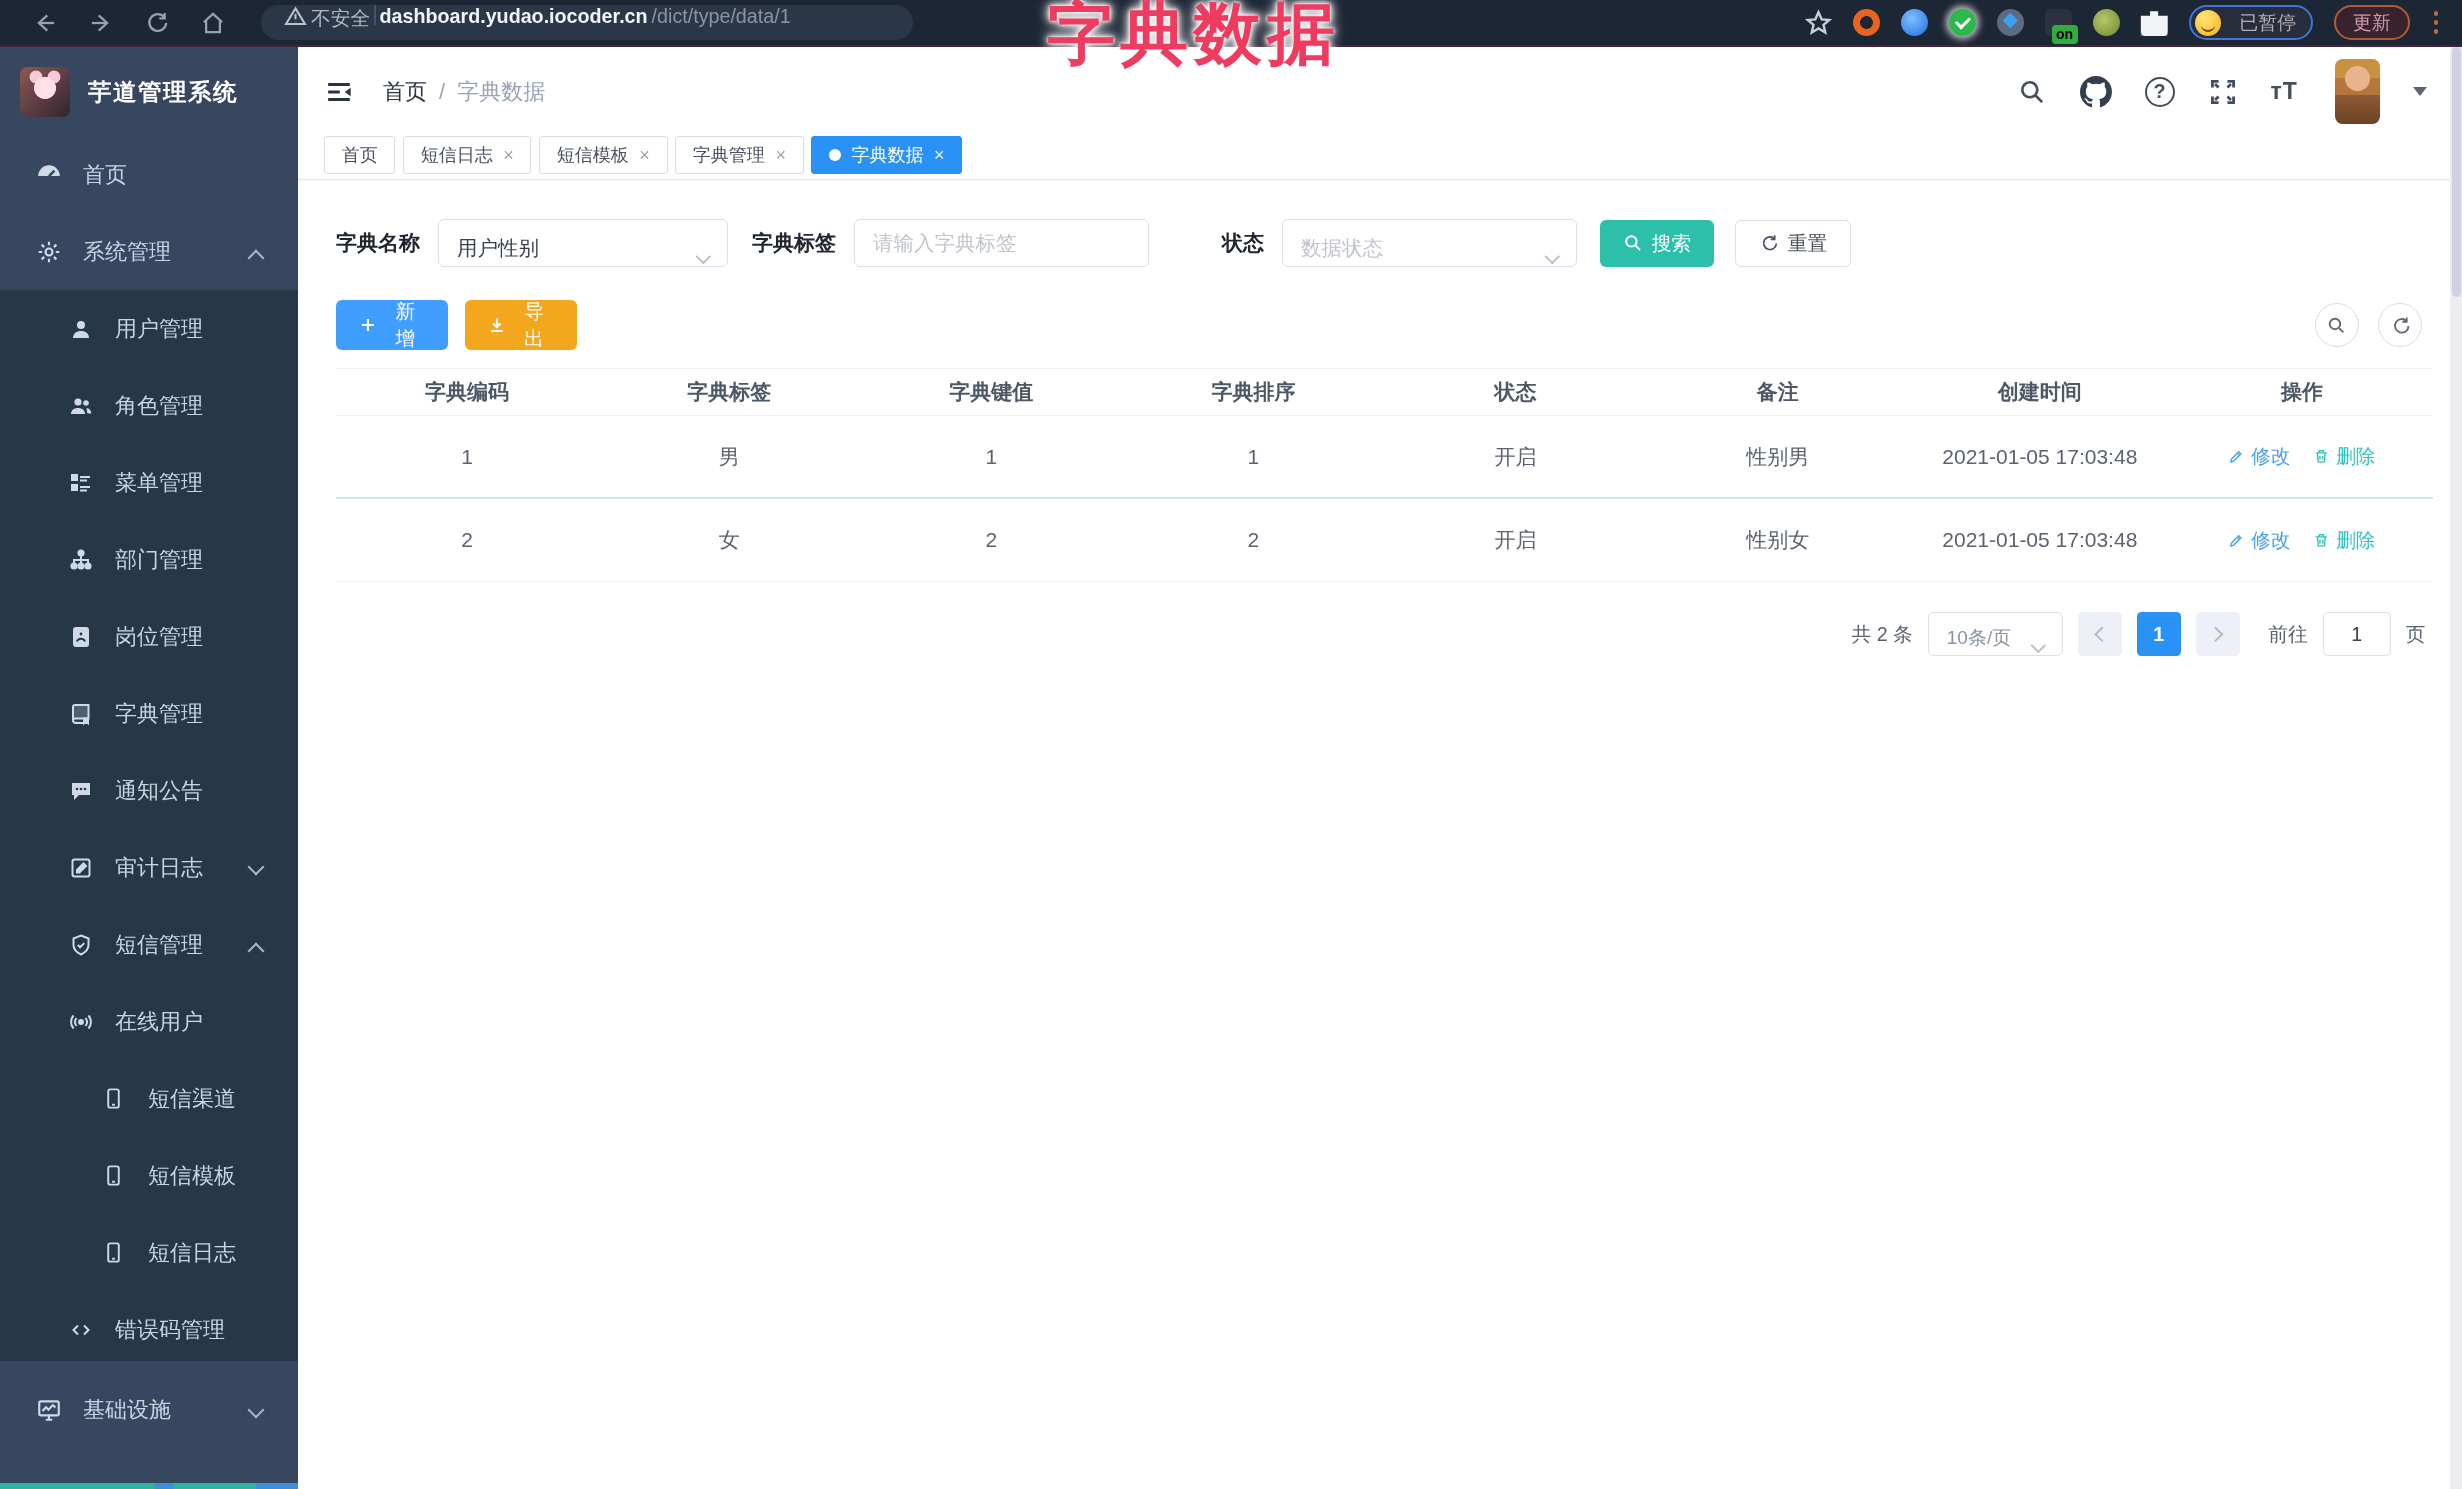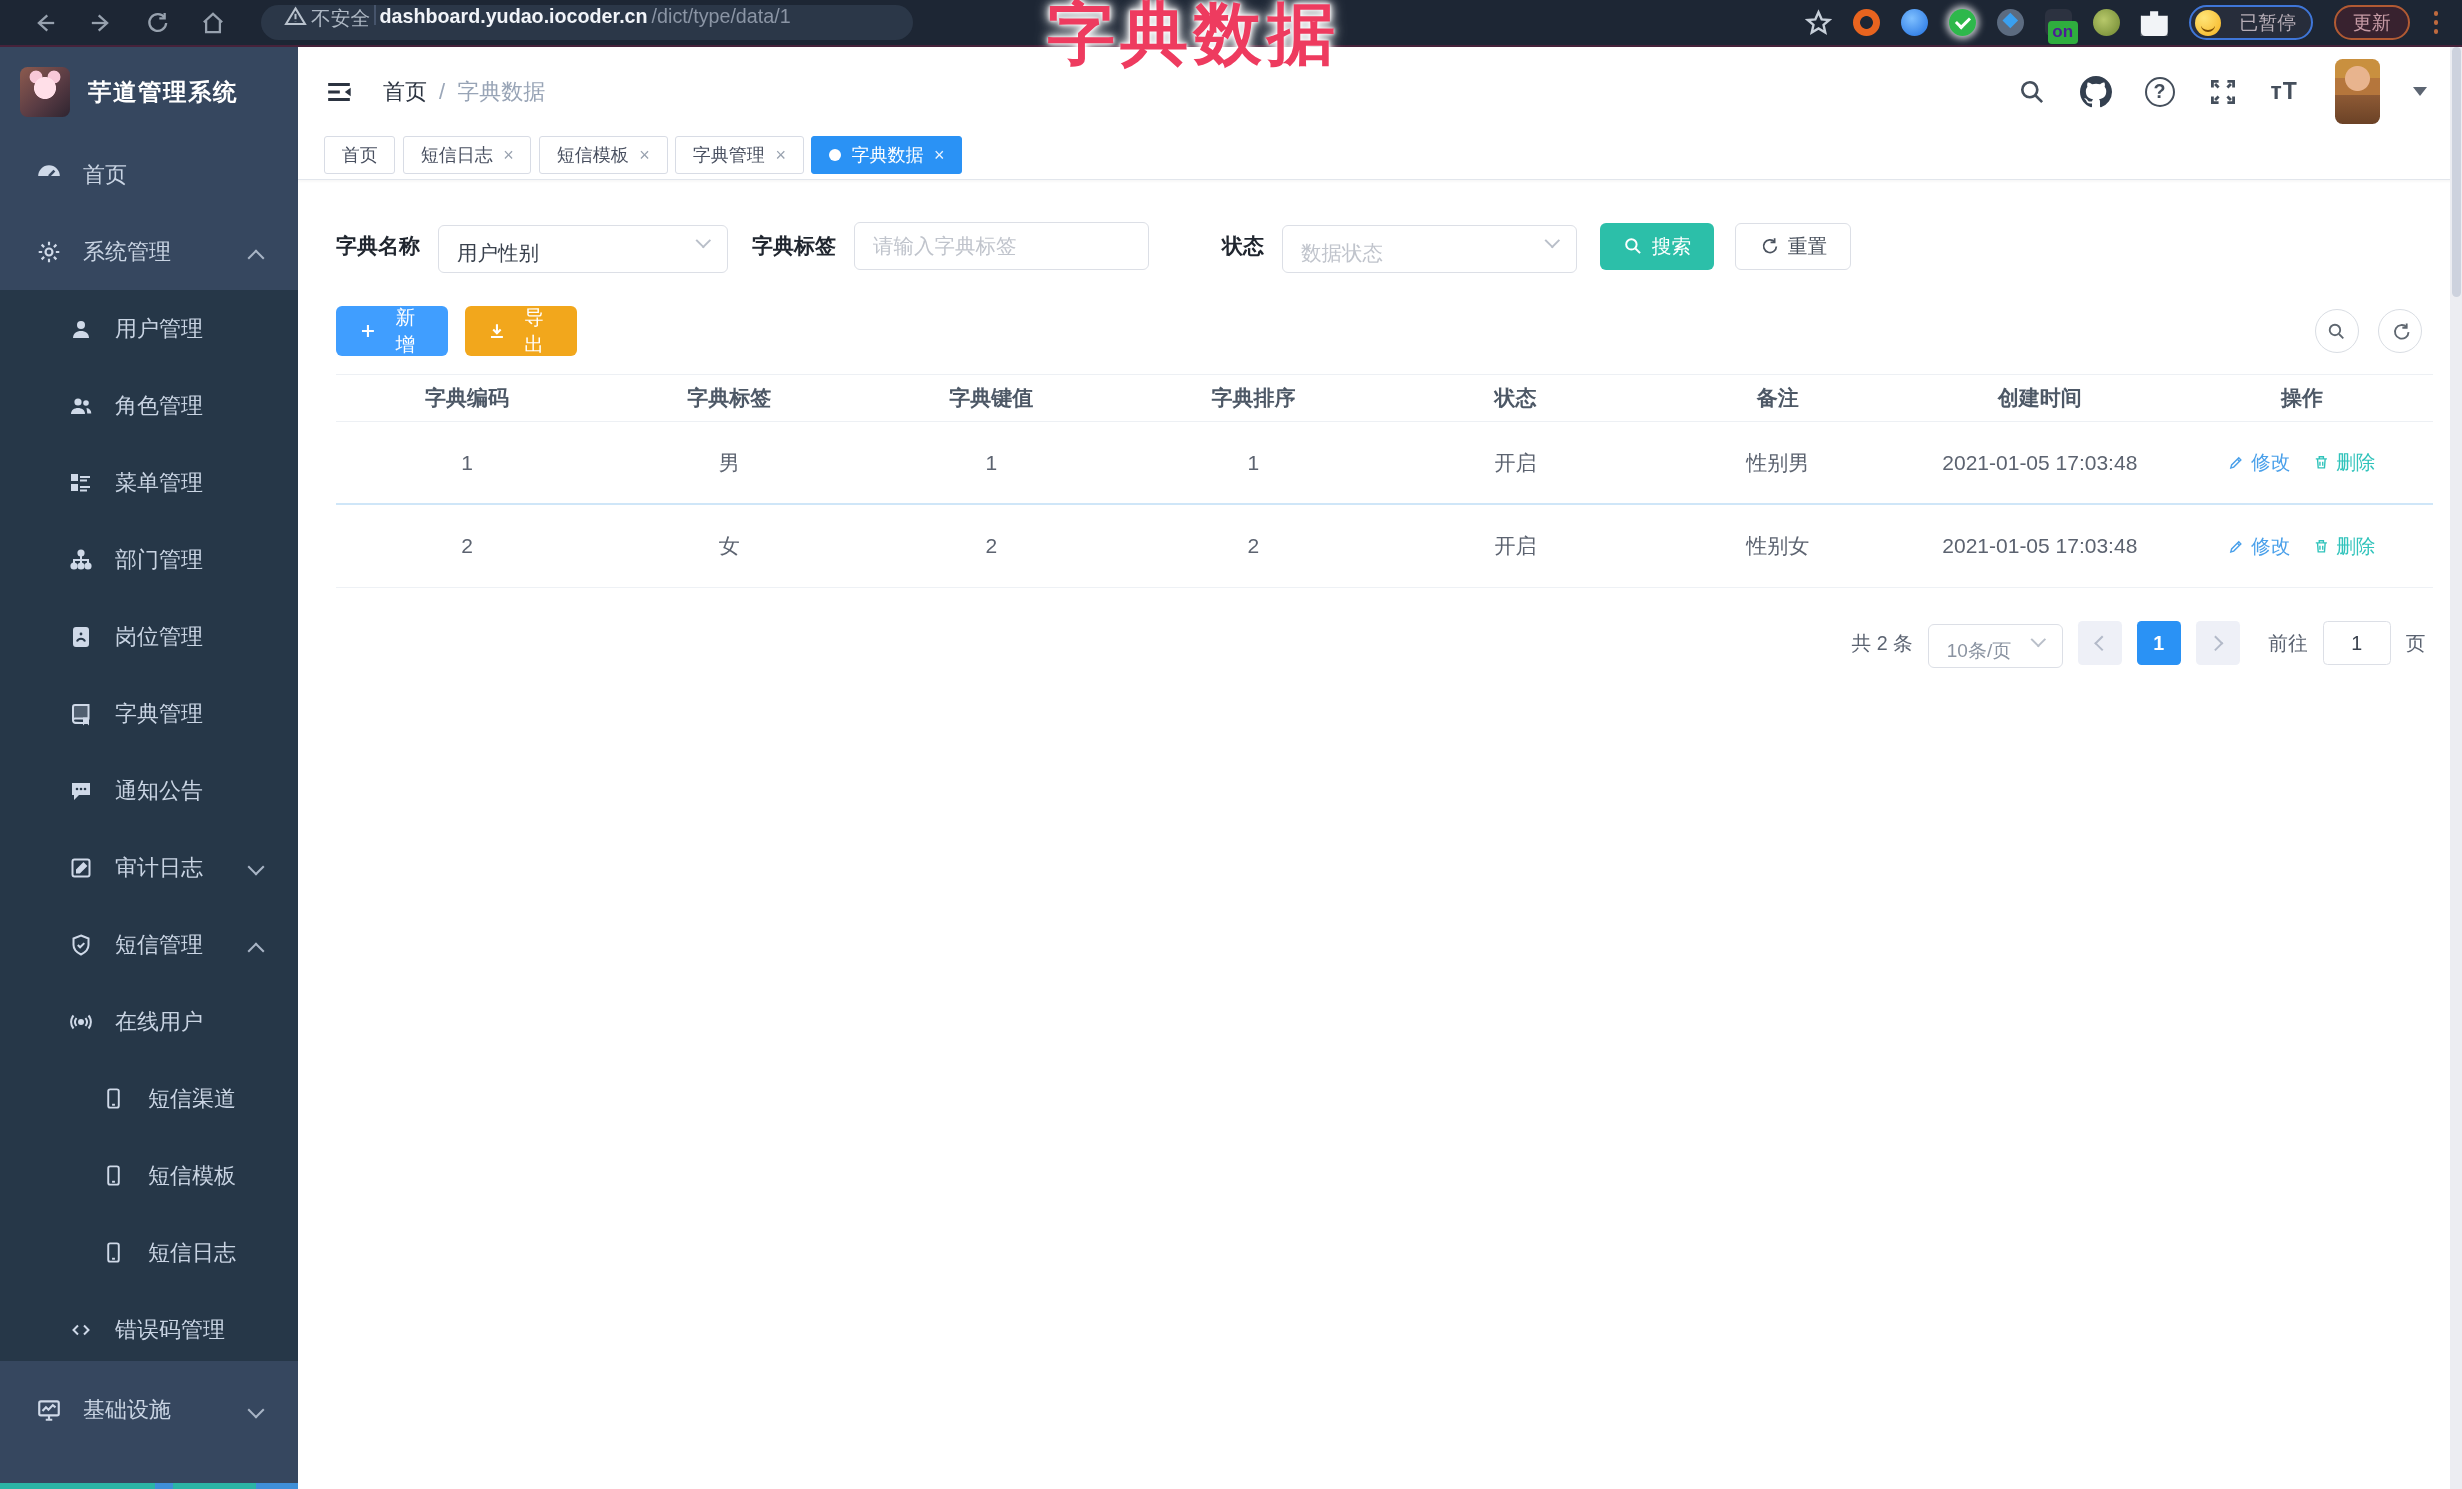--- a/index.html
+++ b/index.html
@@ -25,22 +25,22 @@
   .ext-dot { width:27px; height:27px; border-radius:50%; position:relative; flex:none; }
   .ext-orange { background:radial-gradient(circle at 50% 50%, #1d2634 0 6px, #e8641f 6.8px); }
   .ext-drop { background:radial-gradient(circle at 40% 35%, #7fc0ff, #1f6fe0); border-radius:50% 50% 50% 50%; }
   .ext-green { background:#2eb84b; box-shadow:0 0 7.6px 3px rgba(255,255,255,.75); }
   .ext-green::after { content:""; position:absolute; left:7.6px; top:8.3px; width:10.6px; height:6px;
     border-left:3px solid #fff; border-bottom:3px solid #fff; transform:rotate(-45deg); }
   .ext-gray { background:#5c6b80; }
   .ext-gray::after { content:""; position:absolute; left:8.3px; top:6px; width:10.6px; height:10.6px;
     background:#3aa0f0; transform:rotate(45deg); }
   .ext-dark { background:#2c3240; border-radius:6px; }
-  .ext-on-badge { position:absolute; right:-6px; bottom:-7.6px; background:#2fae3e; color:#4c1d95;
-    font-size:17px; padding:1.5px 4.5px; border-radius:3.8px; font-weight:700; }
+  .ext-on-badge { position:absolute; right:-6px; bottom:-7.6px; background:#2fae3e; color:#000000;
+    font-size:14px; padding:1.5px 4.5px; border-radius:3.8px; font-weight:700; }
   .ext-bird { background:radial-gradient(circle at 40% 40%, #b7c86a, #6d8530); }
   .ext-puzzle { background:#f2f4f7; box-shadow:0 0 6px 1.5px rgba(255,255,255,.6);
     clip-path:polygon(0 25%,35% 25%,35% 8%,65% 8%,65% 25%,100% 25%,100% 100%,0 100%); border-radius:4.5px; }
   .star-icon { color:#c7cfd9; }
   .profile-pill { height:35px; border:2.3px solid #3f76d8; border-radius:19.7px; background:#272d3b;
     display:flex; align-items:center; gap:18px; padding:0 15px 0 4.5px; color:#b6adb6; font-size:19px; }
   .emoji-face { width:26px; height:26px; border-radius:50%;
     background:radial-gradient(circle at 35% 30%, #ffe477, #f5b321); position:relative; }
   .emoji-face::after{ content:""; position:absolute; left:6px; top:13.6px; width:13.6px; height:6.8px;
     border-bottom:2.3px solid #7a4a00; border-radius:0 0 6.8px 6.8px; }
@@ -102,21 +102,21 @@
   .tab .tab-x { color:#9aa3b0; font-size:18px; line-height:1; }
   .tab.active { background:#2a92f5; border-color:#2a92f5; color:#fff; }
   .tab.active .tab-x { color:#eaf4ff; }
   .tab-dot { width:12px; height:12px; border-radius:50%; background:#fff; }
 
   
   .content { padding:39px 29px 0 38px; }
   .filters { display:flex; align-items:center; font-size:21px; color:#20262f; }
   .f-label { font-weight:700; margin-right:18px; white-space:nowrap; }
   .select { height:48px; border:1.5px solid #dcdfe6; border-radius:6px; background:#fff;
-    display:flex; align-items:flex-start; justify-content:space-between; padding:13px 18px; font-size:20.5px; cursor:pointer;margin-top:6px; }
+    display:flex; align-items:flex-end; justify-content:space-between; padding:4px 18px; font-size:20.5px; cursor:pointer; }
   .sel-value { color:#39414d; }
   .sel-placeholder { color:#c0c4cc; }
   .sel-caret { width:10.6px; height:10.6px; border-right:2.3px solid #b9bfc9; border-bottom:2.3px solid #b9bfc9;
     transform:rotate(45deg); margin-top:-4.5px; }
   .tinput { height:48px; width:295px; border:1.5px solid #dcdfe6; border-radius:6px; padding:0 18px;
     font-size:20.5px; color:#39414d; font-family:inherit; outline:none; }
   .tinput::placeholder { color:#c0c4cc; }
   .btn { height:47px; border:none; border-radius:6px; display:flex; align-items:center; justify-content:center;
     gap:9px; font-size:19.7px; padding:0 23px; cursor:pointer; font-family:inherit; }
   .btn-search { background:#2cbfa9; color:#fff; }

